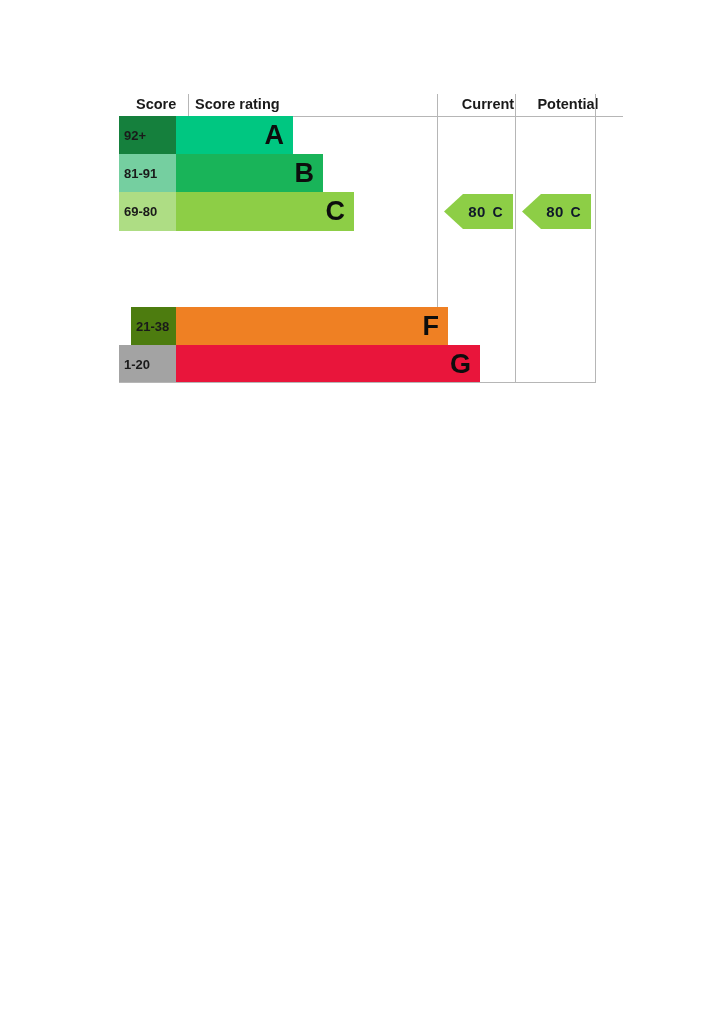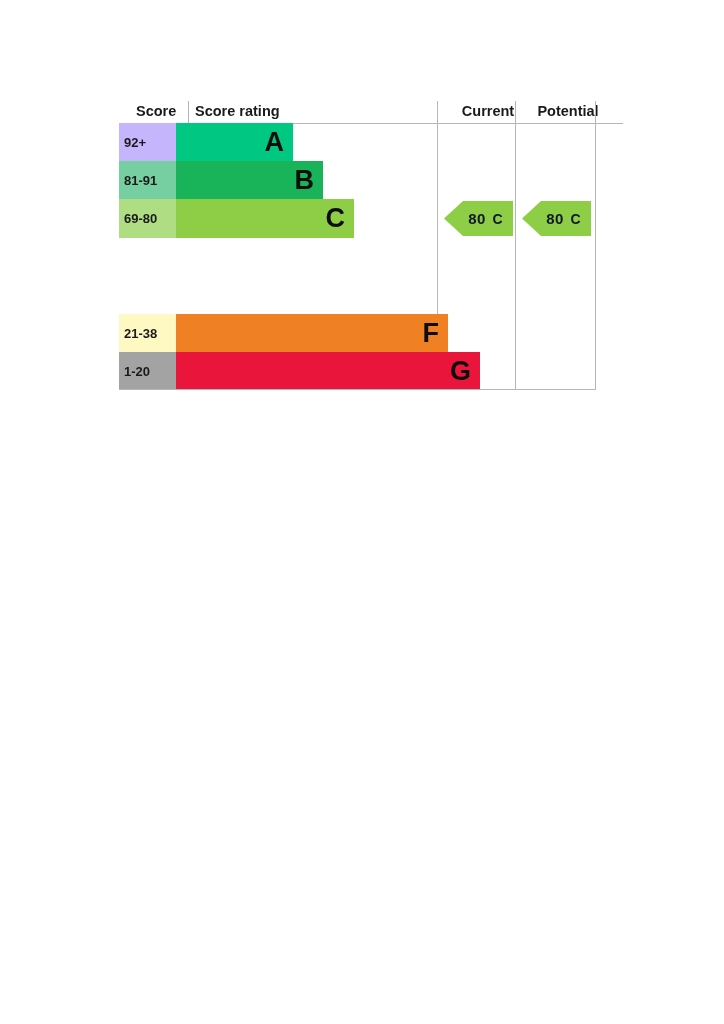--- a/index.html
+++ b/index.html
@@ -11,21 +11,21 @@
     overflow: hidden;
   }
   body {
     font-family: "Liberation Sans", sans-serif;
     -webkit-font-smoothing: antialiased;
   }
 
   #epc-chart {
     position: absolute;
     left: 119px;
-    top: 101px;
+    top: 94px;
     width: 492px;
     height: 289px;
     padding-left: 12px;
   }
 
   
   .epc-header {
     position: relative;
     height: 22px;
     border-bottom: 1px solid #b6b6b6;
@@ -150,21 +150,21 @@
     <div class="vrule vrule-a"></div>
   </div>
 
   <div class="vrule vrule-b"></div>
   <div class="vrule vrule-c"></div>
   <div class="vrule vrule-d"></div>
 
   <div class="bands">
 
     <div class="band-row" style="top:0px">
-      <div class="band-score" style="background: #c4b5fd; text-align: center;">92+</div>
+      <div class="band-score" style="background: #15803d; text-align: center;">92+</div>
       <div class="band-bar" id="bar-a" style="background: rgb(0, 199, 129); width: 117px;">
         <span class="band-letter">A</span>
       </div>
     </div>
 
     <div class="band-row" style="top:38.2px">
       <div class="band-score" style="background: rgb(117, 207, 160);">81-91</div>
       <div class="band-bar" id="bar-b" style="background: rgb(25, 180, 89); width: 147px;">
         <span class="band-letter">B</span>
       </div>
@@ -173,21 +173,21 @@
     <div class="band-row" style="top:76.4px">
       <div class="band-score" style="background: rgb(174, 221, 132);">69-80</div>
       <div class="band-bar" id="bar-c" style="background: rgb(141, 206, 70); width: 178px;">
         <span class="band-letter">C</span>
       </div>
     </div>
 
 
 
     <div class="band-row" style="top:191px">
-      <div class="band-score" style="background: #fef9c3;">21-38</div>
+      <div class="band-score" style="background: #4d7c0f; margin-left: 12px;">21-38</div>
       <div class="band-bar" id="bar-f" style="background: rgb(239, 128, 35); width: 272px;">
         <span class="band-letter">F</span>
       </div>
     </div>
 
     <div class="band-row" style="top:229.2px">
       <div class="band-score" style="background: #a3a3a3;">1-20</div>
       <div class="band-bar" id="bar-g" style="background: rgb(233, 21, 59); width: 304px;">
         <span class="band-letter">G</span>
       </div>

